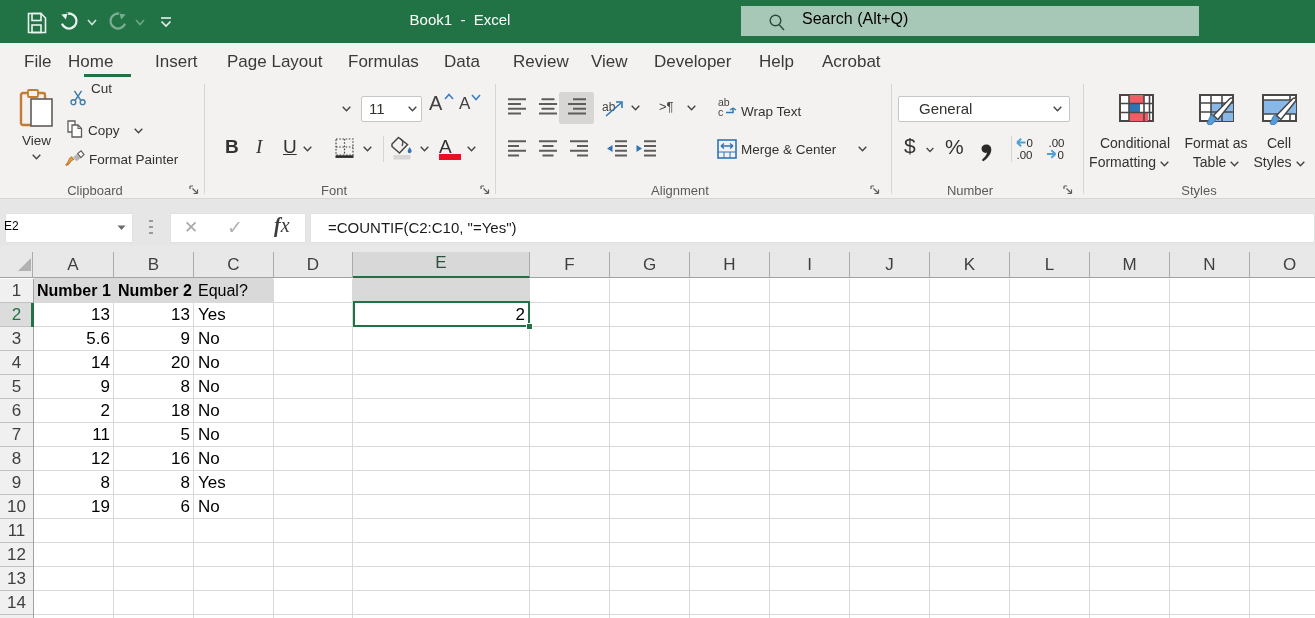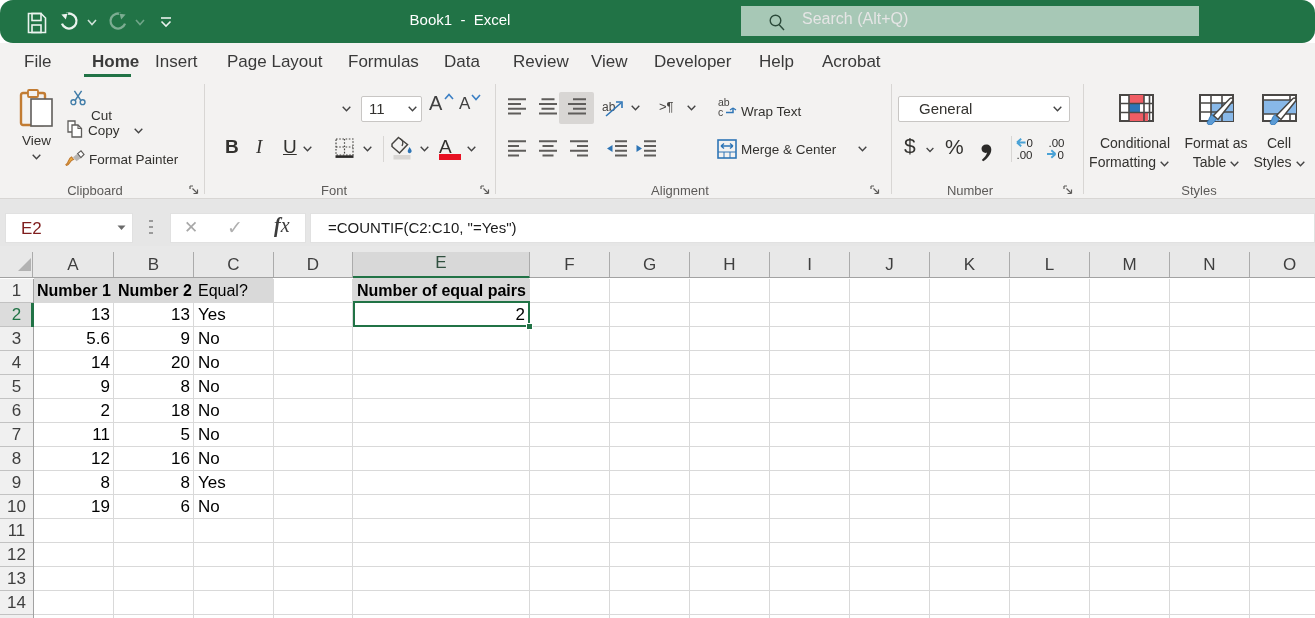--- a/index.html
+++ b/index.html
@@ -1,22 +1,22 @@
 <!DOCTYPE html>
 <html><head>
 <meta charset="utf-8">
 <style>
 * { margin:0; padding:0; box-sizing:border-box; }
 html,body { width:1315px; height:618px; overflow:hidden; }
 #app { position:relative; width:1315px; height:618px; font-family:"Liberation Sans",sans-serif; background:#fff; }
 .abs { position:absolute; }
 
-#titlebar { position:absolute; left:0; top:0; width:1315px; height:43px; background:#217346;border-radius:13px; }
+#titlebar { position:absolute; left:0; top:0; width:1315px; height:43px; background:#217346; }
 #searchbox { position:absolute; left:741px; top:6px; width:458px; height:30px; background:#a7c8b6; }
-#searchtext { position:absolute; left:802px; top:10px; font-size:16px; color:#e5e5e5; }
+#searchtext { position:absolute; left:802px; top:10px; font-size:16px; color:#000000; }
 #booktitle { position:absolute; left:0; top:0; width:920px; text-align:center; top:11px; font-size:15px; color:#fff; }
 .qchev { position:absolute; width:10px; height:8px; }
 
 #tabbar { position:absolute; left:0; top:43px; width:1315px; height:35px; background:#f3f2f1; }
 .tab { position:absolute; top:9px; font-size:17px; color:#3a3a3a; white-space:nowrap; }
 #homeunderline { position:absolute; left:84px; top:31px; width:47px; height:3px; background:#217346; }
 
 #ribbon { position:absolute; left:0; top:78px; width:1315px; height:121px; background:#f3f2f1; border-bottom:1px solid #d8d6d4; }
 .gsep { position:absolute; top:6px; width:1px; height:110px; background:#d8d6d4; }
 .glabel { position:absolute; top:105px; font-size:13px; color:#5c5a58; text-align:center; white-space:nowrap; }
@@ -79,21 +79,21 @@
   <div id="searchbox"></div>
   <svg class="abs" style="left:768px;top:14px" width="18" height="17" viewBox="0 0 18 17">
     <circle cx="7.5" cy="6.5" r="5.3" fill="none" stroke="#2c4a3a" stroke-width="1.4"></circle>
     <path d="M11.2 10.7 L16 16" stroke="#2c4a3a" stroke-width="1.4"></path>
   </svg>
   <div id="searchtext">Search (Alt+Q)</div>
 </div>
 
 <div id="tabbar">
   <div class="tab" style="left:24px">File</div>
-  <div class="tab" style="left:92px;font-weight:700;color:#3b3b3b">Home</div>
+  <div class="tab" style="left:68px;font-weight:400;color:#3b3b3b">Home</div>
   <div class="tab" style="left:155px">Insert</div>
   <div class="tab" style="left:227px">Page Layout</div>
   <div class="tab" style="left:348px">Formulas</div>
   <div class="tab" style="left:444px">Data</div>
   <div class="tab" style="left:513px">Review</div>
   <div class="tab" style="left:591px">View</div>
   <div class="tab" style="left:654px">Developer</div>
   <div class="tab" style="left:759px">Help</div>
   <div class="tab" style="left:822px">Acrobat</div>
   <div id="homeunderline"></div>
@@ -108,21 +108,21 @@
   </svg>
   <div class="rtxt" style="left:19px;top:55px;width:35px;text-align:center">View</div>
   <svg class="chev" style="left:32px;top:76px" viewBox="0 0 9 6">
         <path d="M0.7 0.7 L4.5 4.7 L8.3 0.7" fill="none" stroke="#444" stroke-width="1.4"></path>
       </svg>
   <svg class="abs" style="left:70px;top:12px" width="16" height="16" viewBox="0 0 16 16">
     <path d="M11.6 0.8 L5.4 10 M4.4 0.8 L10.6 10" stroke="#3f7ca8" stroke-width="1.4" fill="none"></path>
     <circle cx="3.4" cy="12.2" r="2.4" fill="none" stroke="#3f7ca8" stroke-width="1.4"></circle>
     <circle cx="12.6" cy="12.2" r="2.4" fill="none" stroke="#3f7ca8" stroke-width="1.4"></circle>
   </svg>
-  <div class="rtxt" style="left:91px;top:30px">Cut</div>
+  <div class="rtxt" style="left:91px;top:3px">Cut</div>
   <svg class="abs" style="left:67px;top:42px" width="16" height="18" viewBox="0 0 16 18">
     <path d="M1 1 H8 V12 H1 Z" fill="#fff" stroke="#5f5d5b" stroke-width="1.3"></path>
     <path d="M5 5 H11 L14.5 8.5 V17 H5 Z" fill="#fff" stroke="#5f5d5b" stroke-width="1.3"></path>
     <path d="M11 5 V8.5 H14.5" fill="none" stroke="#5f5d5b" stroke-width="1.1"></path>
   </svg>
   <div class="rtxt" style="left:88px;top:45px">Copy</div>
   <svg class="chev" style="left:134px;top:50px" viewBox="0 0 9 6">
         <path d="M0.7 0.7 L4.5 4.7 L8.3 0.7" fill="none" stroke="#444" stroke-width="1.4"></path>
       </svg>
   <svg class="abs" style="left:65px;top:71px" width="20" height="18" viewBox="0 0 20 18">
@@ -312,21 +312,21 @@
         </svg></div>
   <div class="glabel" style="left:40px;width:110px">Clipboard</div>
   <div class="glabel" style="left:279px;width:110px">Font</div>
   <div class="glabel" style="left:625px;width:110px">Alignment</div>
   <div class="glabel" style="left:915px;width:110px">Number</div>
   <div class="glabel" style="left:1144px;width:110px">Styles</div>
 </div>
 
 <div id="fbar">
   <div id="namebox"></div>
-  <div style="position:absolute;left:21px;top:20px;font-size:17px;color:#7f1d1d">E2</div>
+  <div style="position:absolute;left:4px;top:20px;font-size:12px;color:#000000">E2</div>
   <svg class="abs" style="left:117px;top:26px" width="9" height="6" viewBox="0 0 9 6">
         <path d="M0.5 0.5 L4.5 5 L8.5 0.5" fill="#6a6a6a"></path>
       </svg>
   <div style="position:absolute;left:149px;top:21px;width:4px;height:17px;background-image:repeating-linear-gradient(to bottom,#9a9a9a 0 2px,transparent 2px 6px)"></div>
   <div id="fxbox"></div>
   <svg class="abs" style="left:185px;top:221px"></svg>
   <div style="position:absolute;left:184px;top:18px;font-size:17px;color:#a8a8a8">✕</div>
   <div style="position:absolute;left:227px;top:17px;font-size:19px;color:#b0b0b0">✓</div>
   <div style="position:absolute;left:274px;top:15px;font-family:'Liberation Serif',serif;font-style:italic;font-size:20px;color:#3b3b3b"><b>f</b>x</div>
   <div id="ftext"></div>
@@ -347,21 +347,20 @@
     <div class="vline" style="left:929px"></div>
     <div class="vline" style="left:1009px"></div>
     <div class="vline" style="left:1089px"></div>
     <div class="vline" style="left:1169px"></div>
     <div class="vline" style="left:1249px"></div>
     <div class="abs hdrfill" style="left:34px;top:-1px;width:239px;height:25px"></div>
     <div class="abs hdrfill" style="left:353px;top:-1px;width:176px;height:25px"></div>
     <div class="cell" style="left:37px;top:0;font-weight:bold;font-size:16px">Number 1</div>
     <div class="cell" style="left:118px;top:0;font-weight:bold;font-size:16px">Number 2</div>
     <div class="cell" style="left:198px;top:0;font-weight:normal;font-size:16px">Equal?</div>
-    <div class="cell" style="left:357px;top:0;font-weight:bold;font-size:16px">Number of equal pairs</div>
     <div class="cell num" style="left:34px;top:24px;width:76px">13</div>
     <div class="cell num" style="left:114px;top:24px;width:76px">13</div>
     <div class="cell" style="left:198px;top:24px">Yes</div>
     <div class="cell num" style="left:34px;top:48px;width:76px">5.6</div>
     <div class="cell num" style="left:114px;top:48px;width:76px">9</div>
     <div class="cell" style="left:198px;top:48px">No</div>
     <div class="cell num" style="left:34px;top:72px;width:76px">14</div>
     <div class="cell num" style="left:114px;top:72px;width:76px">20</div>
     <div class="cell" style="left:198px;top:72px">No</div>
     <div class="cell num" style="left:34px;top:96px;width:76px">9</div>

